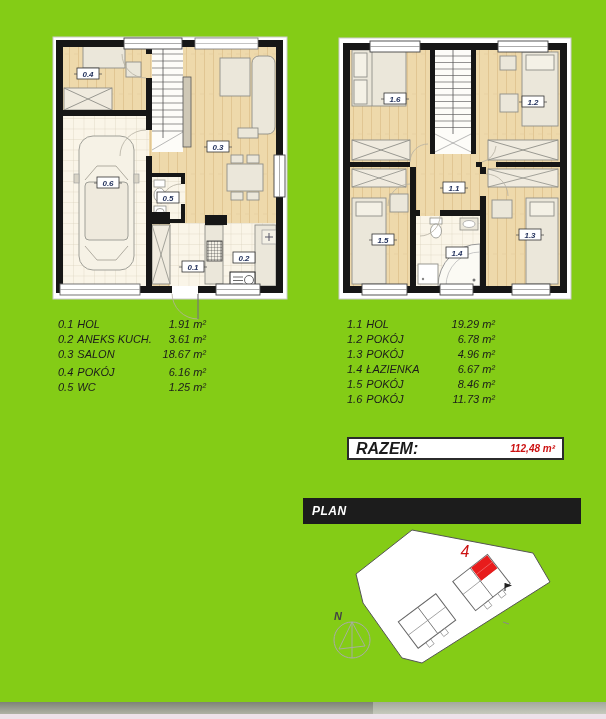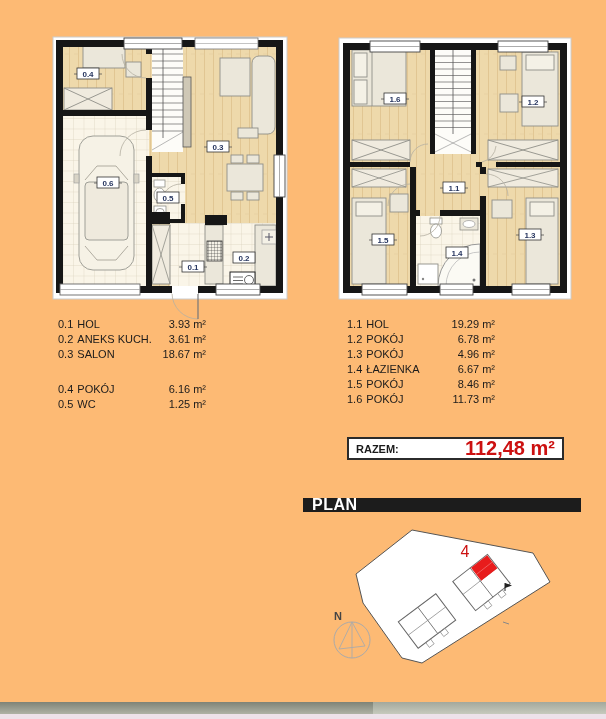--- a/index.html
+++ b/index.html
@@ -1,33 +1,33 @@
 <!DOCTYPE html>
 <html><head>
 <meta charset="utf-8">
 <style>
   html,body{margin:0;padding:0;background:#fff;}
-  .canvas{position:relative;width:606px;height:719px;background:#fdba74;overflow:hidden;
-          font-family:"Liberation Sans", sans-serif;color:#1b1b1b;}
+  .canvas{position:relative;width:606px;height:719px;background:#84cc16;overflow:hidden;
+          font-family:"Liberation Sans", sans-serif;color:#1b1b1b;font-style:italic;}
   .plan{position:absolute;}
   #plan-ground{left:52px;top:34px;}
   #plan-first{left:336px;top:34px;}
   .legend{position:absolute;width:148px;font-size:11px;line-height:15px;}
   #legend-ground{left:58px;top:317px;}
   #legend-first{left:347px;top:317px;}
   .legend-row{display:flex;justify-content:space-between;white-space:nowrap;}
-  #legend-ground .legend-row:nth-child(4){margin-top:20px;}
+  #legend-ground .legend-row:nth-child(4){margin-top:3px;}
   .lg-id{margin-right:4px;}
   .lg-area{text-align:right;}
   .total-box{position:absolute;left:347px;top:437px;width:199px;height:19px;border:2px solid #2b2b2b;
              display:flex;align-items:center;justify-content:space-between;padding:0 7px;background:#fff;}
-  .total-label{font-size:11px;font-weight:bold;color:#1b1b1b;}
-  .total-value{font-size:20px;font-weight:bold;color:#cc1111;}
-  .plan-header{position:absolute;left:303px;top:498px;width:278px;height:14px;background:#1c1c1c;
-               color:#ffffff;font-size:16px;font-weight:bold;display:flex;align-items:center;
+  .total-label{font-size:16px;font-weight:bold;color:#1b1b1b;}
+  .total-value{font-size:10px;font-weight:bold;color:#cc1111;}
+  .plan-header{position:absolute;left:303px;top:498px;width:278px;height:26px;background:#1c1c1c;
+               color:#ffffff;font-size:12px;font-weight:bold;display:flex;align-items:center;
                padding-left:9px;box-sizing:border-box;letter-spacing:0.5px;}
   #site-plan{position:absolute;left:300px;top:522px;}
   .scroll-track{position:absolute;left:0;top:702px;width:606px;height:12px;
                 background:linear-gradient(#a3a89c,#c6cabd);}
   .scroll-thumb{position:absolute;left:0;top:0;width:373px;height:12px;
                 background:linear-gradient(#7e8377,#aeb2a5);}
   .bottom-strip{position:absolute;left:0;top:714px;width:606px;height:5px;background:#ede2ea;}
   svg text.rlabel-t{font-family:"Liberation Sans",sans-serif;font-size:8px;font-weight:bold;fill:#26355f;}
   svg text.n-label{font-family:"Liberation Sans",sans-serif;font-size:11px;font-weight:bold;fill:#444;}
   svg text.unit-num{font-family:"Liberation Sans",sans-serif;font-size:16px;}
@@ -375,21 +375,21 @@
           <line x1="205" y1="201" x2="208" y2="201" stroke="#555" stroke-width="0.8"></line>
           <rect x="183" y="195" width="22" height="11" fill="#fff" stroke="#333" stroke-width="0.8"></rect>
           <text class="rlabel-t" x="194" y="204" text-anchor="middle">1.3</text>
         </g>
     </g>
   </svg>
 
   <div class="legend" id="legend-ground">
     <div class="legend-row">
         <span><span class="lg-id">0.1</span><span>HOL</span></span>
-        <span class="lg-area">3.93 m²</span>
+        <span class="lg-area">1.91 m²</span>
       </div>
     <div class="legend-row">
         <span><span class="lg-id">0.2</span><span>ANEKS KUCH.</span></span>
         <span class="lg-area">3.61 m²</span>
       </div>
     <div class="legend-row">
         <span><span class="lg-id">0.3</span><span>SALON</span></span>
         <span class="lg-area">18.67 m²</span>
       </div>
     <div class="legend-row">

